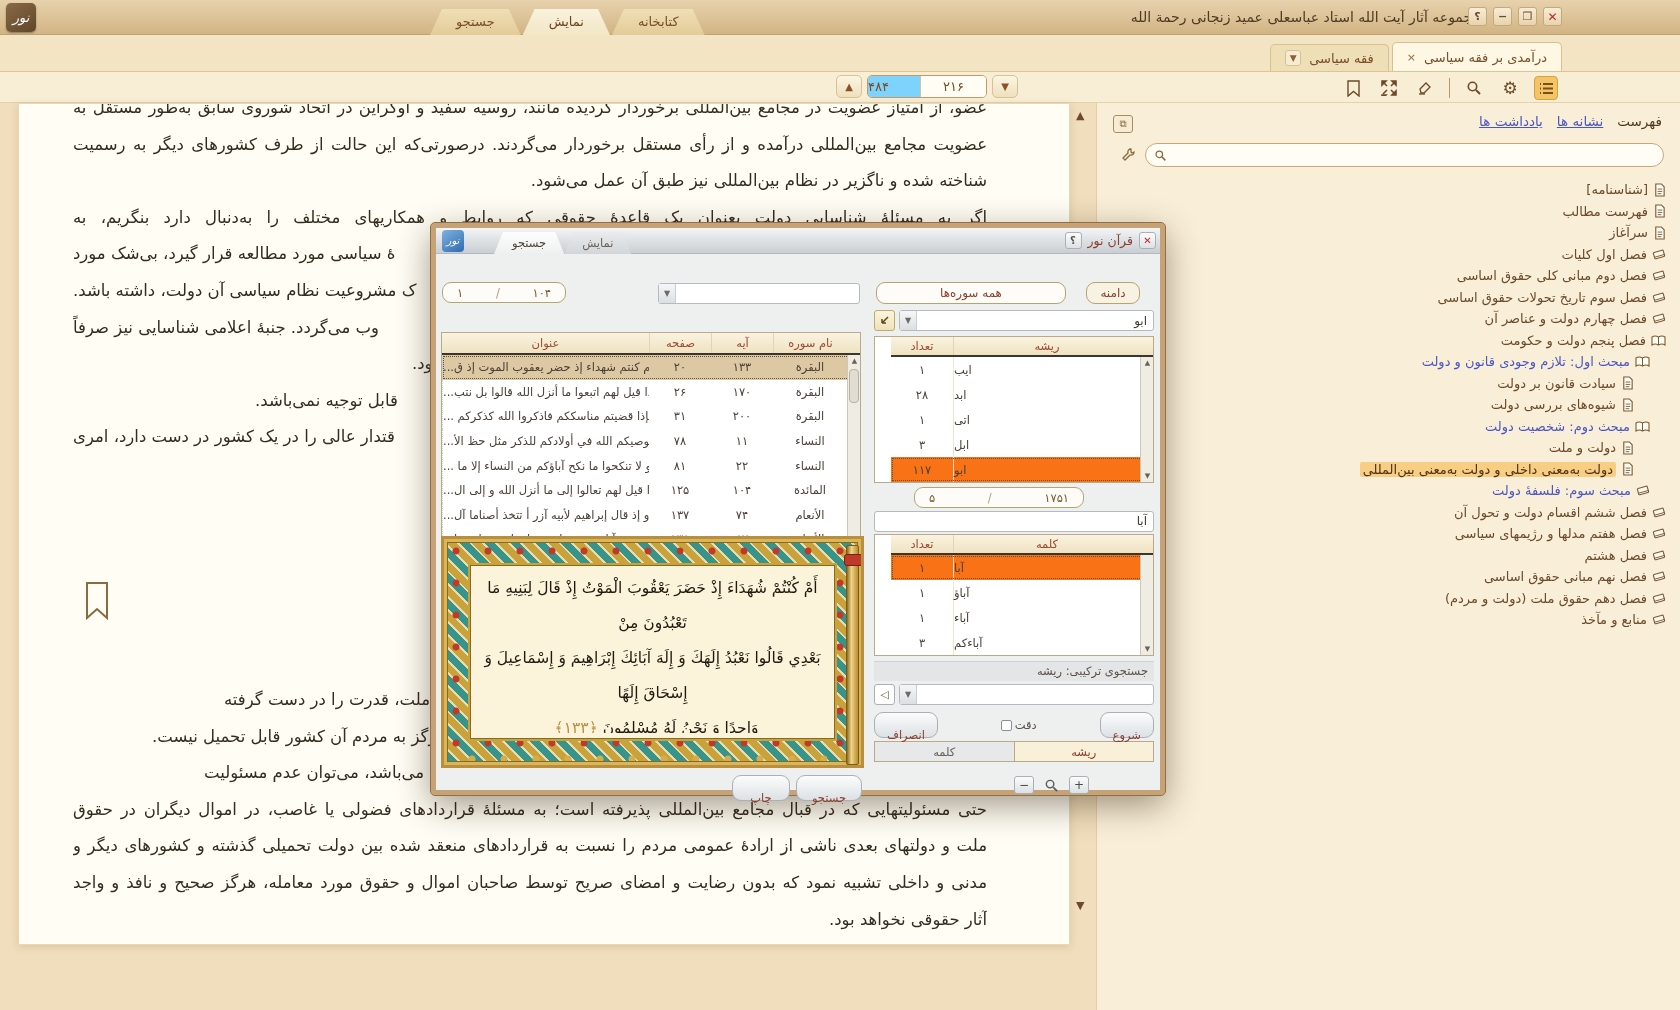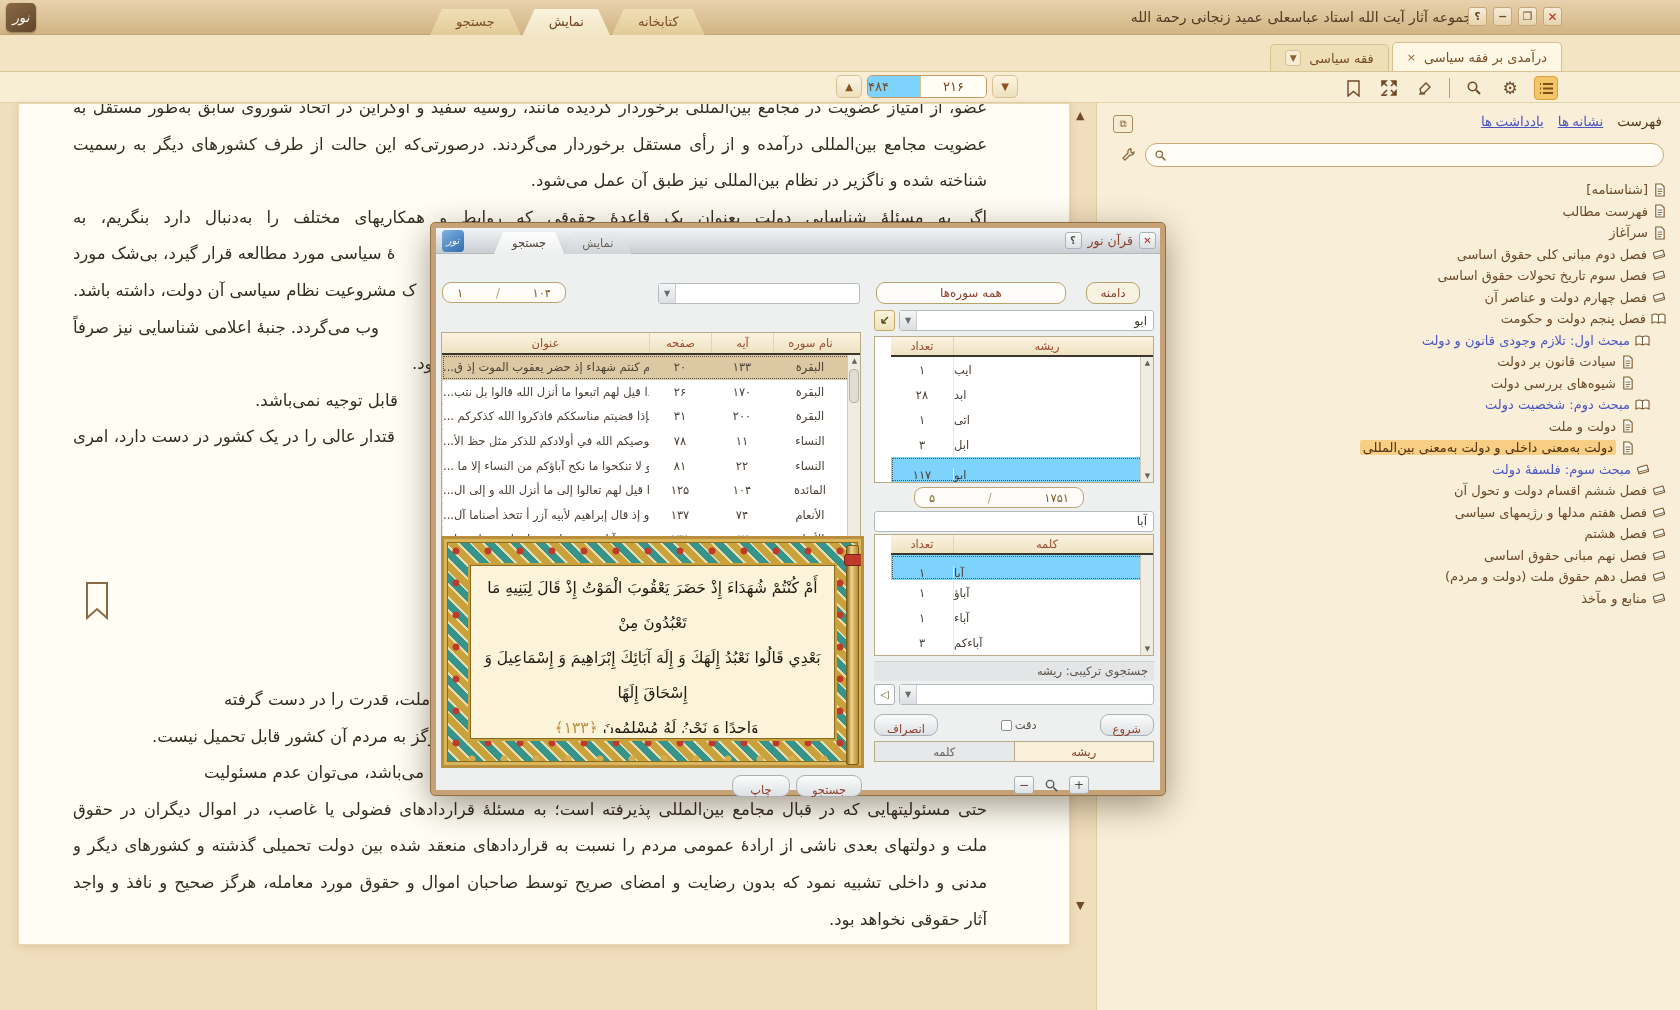--- a/index.html
+++ b/index.html
@@ -69,21 +69,21 @@
   
   .pg-scroll { position:absolute; left:1074px; top:103px; width:20px; height:842px; }
   .pg-arrow { position:absolute; left:2px; color:#6d4a28; font-size:11px; }
 
   
   .sidebar { position:absolute; left:1096px; top:103px; width:584px; height:907px;
     background:#f9efd8; border-left:1px solid #e3cfa3; }
   .sb-collapse { position:absolute; left:16px; top:12px; width:20px; height:18px; border:1px solid #a98c5e;
     border-radius:3px; color:#8a6a3c; font-size:10px; display:flex; align-items:center; justify-content:center; background:#f6ecd3; }
   .sb-tabs { position:absolute; right:18px; top:10px; display:flex; gap:14px; font-size:13.5px; }
-  .sb-tab { color:#4a55c4; text-decoration:underline;font-family:Liberation Serif, serif; }
+  .sb-tab { color:#4a55c4; text-decoration:underline; }
   .sb-tab.active { color:#4f3519; text-decoration:none; }
   .sb-search { position:absolute; left:20px; right:16px; top:40px; height:24px; display:flex; direction:ltr; gap:6px; }
   .wrench { width:22px; height:24px; display:flex; align-items:center; justify-content:center; }
   .sb-input { flex:1; background:#fffdf6; border:1px solid #c9a878; border-radius:12px; height:24px;
     display:flex; direction:ltr; align-items:center; padding:0 8px; }
   .tree { position:absolute; right:14px; left:8px; top:76px; }
   .titem { height:21.5px; display:flex; direction:rtl; align-items:center; gap:5px; font-size:13px; color:#6b4a2a; }
   .titem.lvl1 { padding-right:16px; } .titem.lvl2 { padding-right:32px; }
   .titem.blue .tlabel { color:#4a55c4; }
   .titem.selected .tlabel { background:#f8cd84; color:#4f3212; padding:0 3px; border-radius:2px; }
@@ -150,29 +150,29 @@
   .sqbtn { position:absolute; left:0; top:0; width:21px; height:21px; border:1px solid #c2a96e;
     border-radius:3px; background:linear-gradient(#fbf4dd,#f0e2bb); color:#6a5a30; font-size:11px;
     display:flex; align-items:center; justify-content:center; }
   .rtable { border:1px solid #b9ab8a; background:#fff; margin-top:2px;padding-left:16px; }
   .rtable .thead { border-bottom:2px solid #3a362e; }
   .rc-count { width:62px; } .rc-word { flex:1; }
   .rrow2 { display:flex; direction:ltr; height:25px; font-size:11.5px; color:#4a4036; }
   .rrow2 > div { display:flex; align-items:center; }
   .rrow2 .rc-count { justify-content:center; }
   .rrow2 .rc-word { justify-content:flex-end; direction:rtl; padding-right:8px; border-left:1px solid #efe6cc; }
-  .rrow2.sel { background:#7dd3fc; outline:1px dotted #5a5142; outline-offset:-2px;align-items:flex-end; }
+  .rrow2.sel { background:#f97316; outline:1px dotted #5a5142; outline-offset:-2px; }
   .ctr-mid { width:170px; margin:4px auto 3px 40px; }
   .winput { height:21px; border:1px solid #b4bac0; border-radius:3px; background:#fff; direction:rtl;
     text-align:right; padding:0 6px; font-size:12px; color:#3f382e; line-height:19px; }
   .comblabel { height:20px; background:#e3e5e6; border-top:1px solid #cfd2d4; margin-top:5px;
     direction:rtl; text-align:right; padding:0 6px; font-size:11.5px; color:#5c5348; line-height:19px; }
   .btnrow { display:flex; direction:ltr; align-items:center; margin-top:5px; height:24px; }
   .gbtn { height:22px; border:1px solid #aab0b6; border-radius:9px; background:linear-gradient(#fbfcfc,#dde1e4);
-    color:#8c3f2b; font-size:11.5px; padding:4px 12px; line-height:20px; }
+    color:#8c3f2b; font-size:11.5px; padding:12px 12px; line-height:20px; }
   .chkgrp { display:flex; direction:ltr; align-items:center; gap:3px; margin:0 auto; font-size:11.5px; color:#5c5348; }
   .chk { width:11px; height:11px; border:1px solid #8a8f94; background:#fff; border-radius:2px; }
   .seg { display:flex; direction:ltr; height:21px; margin-top:4px; border:1px solid #b9ab8a; }
   .seg > div { flex:1; display:flex; align-items:center; justify-content:center; font-size:11.5px; color:#6b6257; background:#e6e8e9; }
   .seg > div.active { background:#f8f0d8; color:#8c3f2b; border-left:1px solid #b9ab8a; }
 
   
   .quran { position:absolute; left:5px; top:308px; width:423px; height:232px;
     border:3px solid #b98f3e; background:#d9b65a; overflow:hidden; }
   .qband { position:absolute; inset:3px;
@@ -356,20 +356,29 @@
         </span>
         <span class="tlabel">سرآغاز</span>
       </div>
       <div class="titem lvl0">
         <span class="ticn">
           <svg width="14" height="13" viewBox="0 0 15 14">
             <rect x="2" y="3.5" width="11" height="7" rx="1" transform="rotate(-16 7.5 7)" fill="#fdf8ee" stroke="#7a5a32" stroke-width="1.2"></rect>
             <path d="M3.2 9.8l10.6-3" stroke="#7a5a32" stroke-width="1"></path>
           </svg>
         </span>
+        <span class="tlabel">فصل اول کلیات</span>
+      </div>
+      <div class="titem lvl0">
+        <span class="ticn">
+          <svg width="14" height="13" viewBox="0 0 15 14">
+            <rect x="2" y="3.5" width="11" height="7" rx="1" transform="rotate(-16 7.5 7)" fill="#fdf8ee" stroke="#7a5a32" stroke-width="1.2"></rect>
+            <path d="M3.2 9.8l10.6-3" stroke="#7a5a32" stroke-width="1"></path>
+          </svg>
+        </span>
         <span class="tlabel">فصل دوم مبانی کلی حقوق اساسی</span>
       </div>
       <div class="titem lvl0">
         <span class="ticn">
           <svg width="14" height="13" viewBox="0 0 15 14">
             <rect x="2" y="3.5" width="11" height="7" rx="1" transform="rotate(-16 7.5 7)" fill="#fdf8ee" stroke="#7a5a32" stroke-width="1.2"></rect>
             <path d="M3.2 9.8l10.6-3" stroke="#7a5a32" stroke-width="1"></path>
           </svg>
         </span>
         <span class="tlabel">فصل سوم تاریخ تحولات حقوق اساسی</span>

